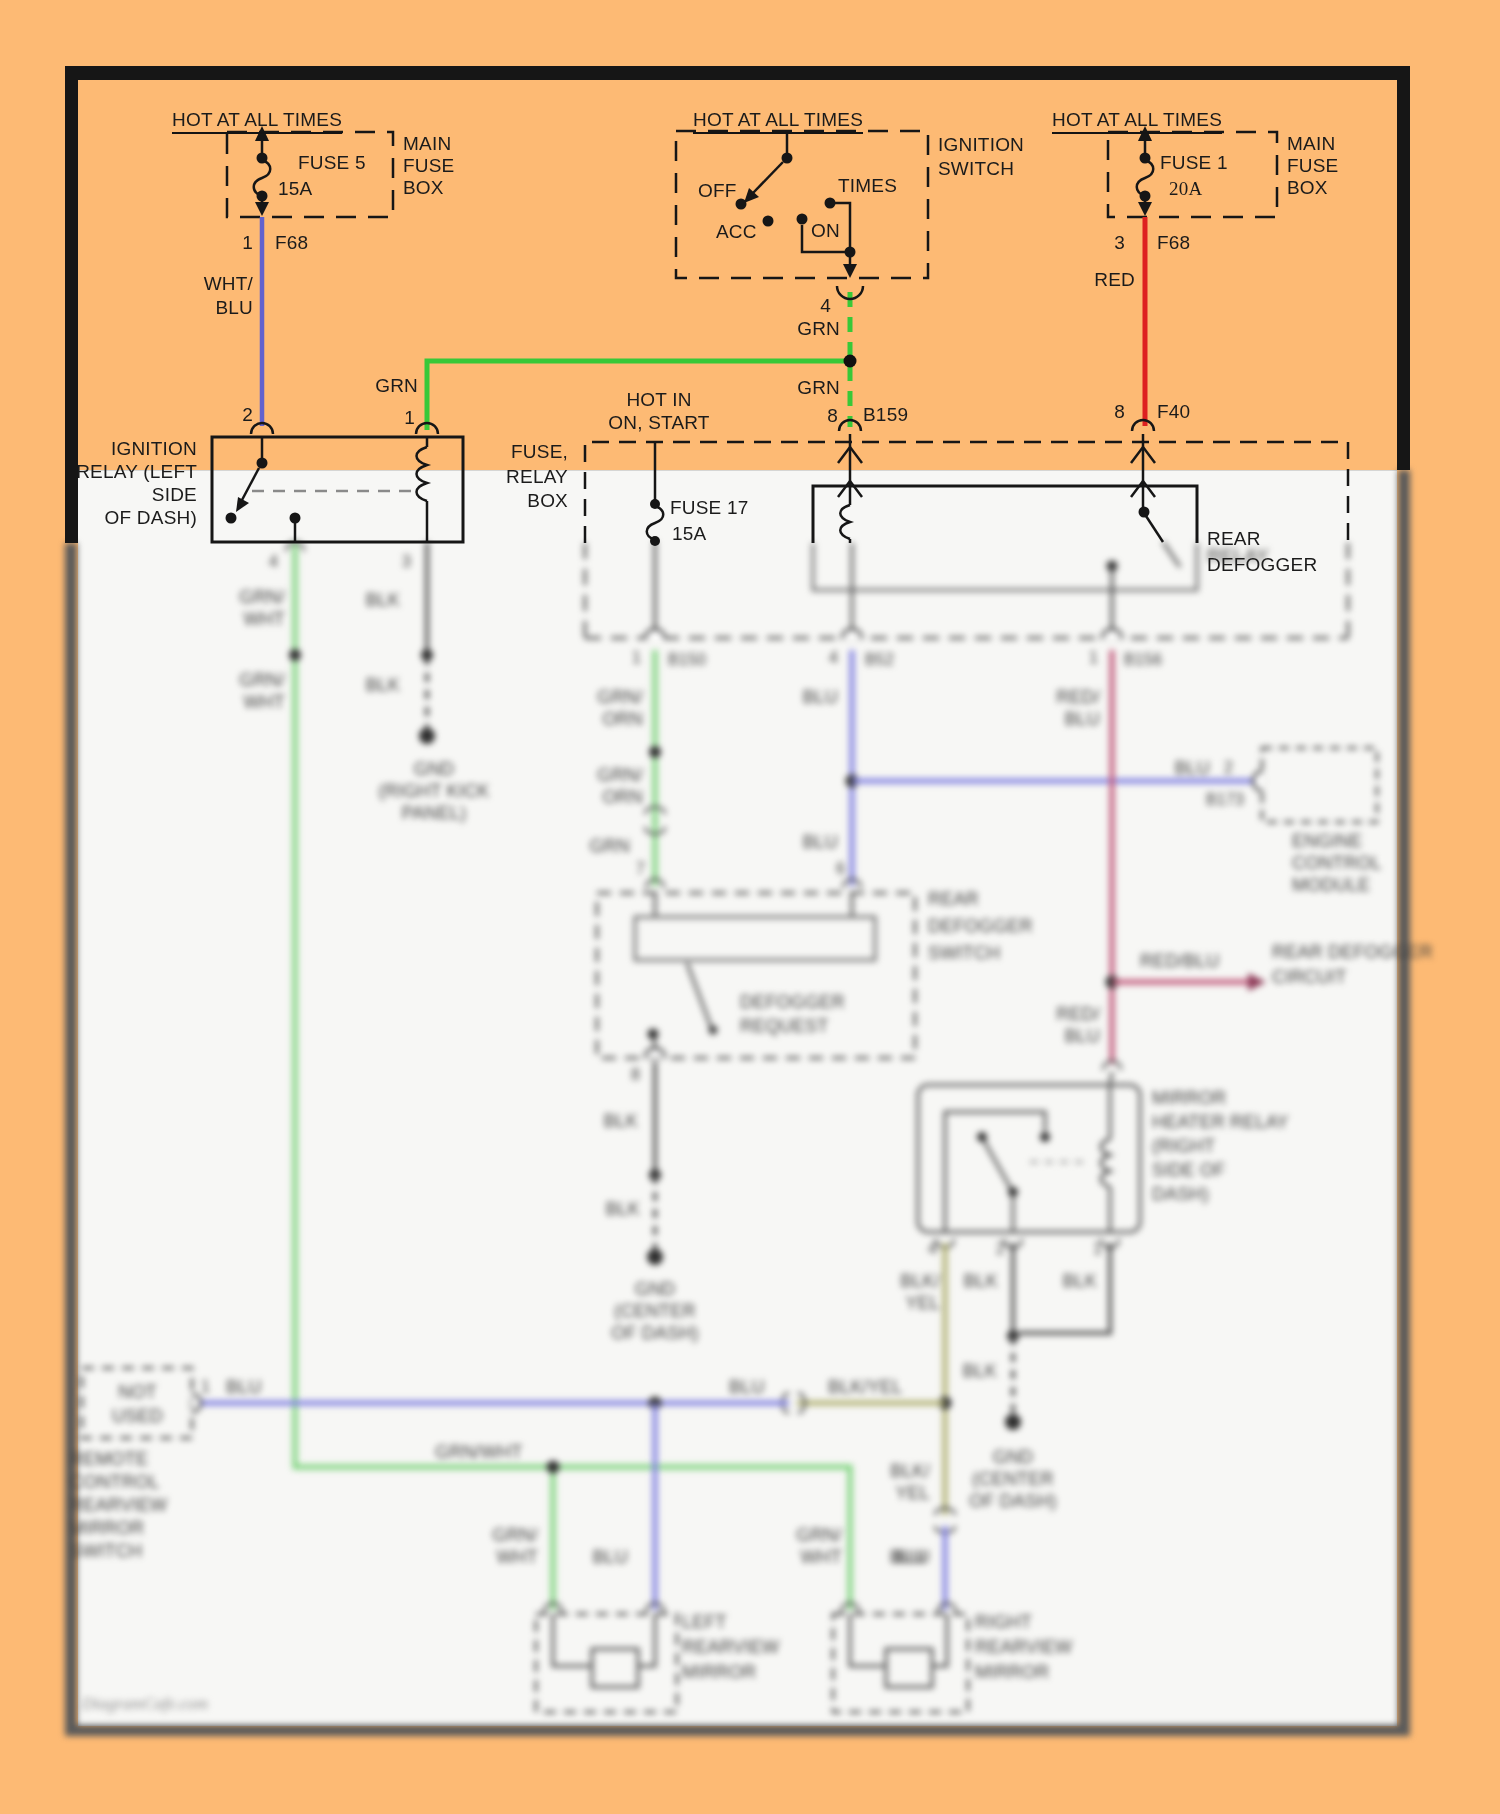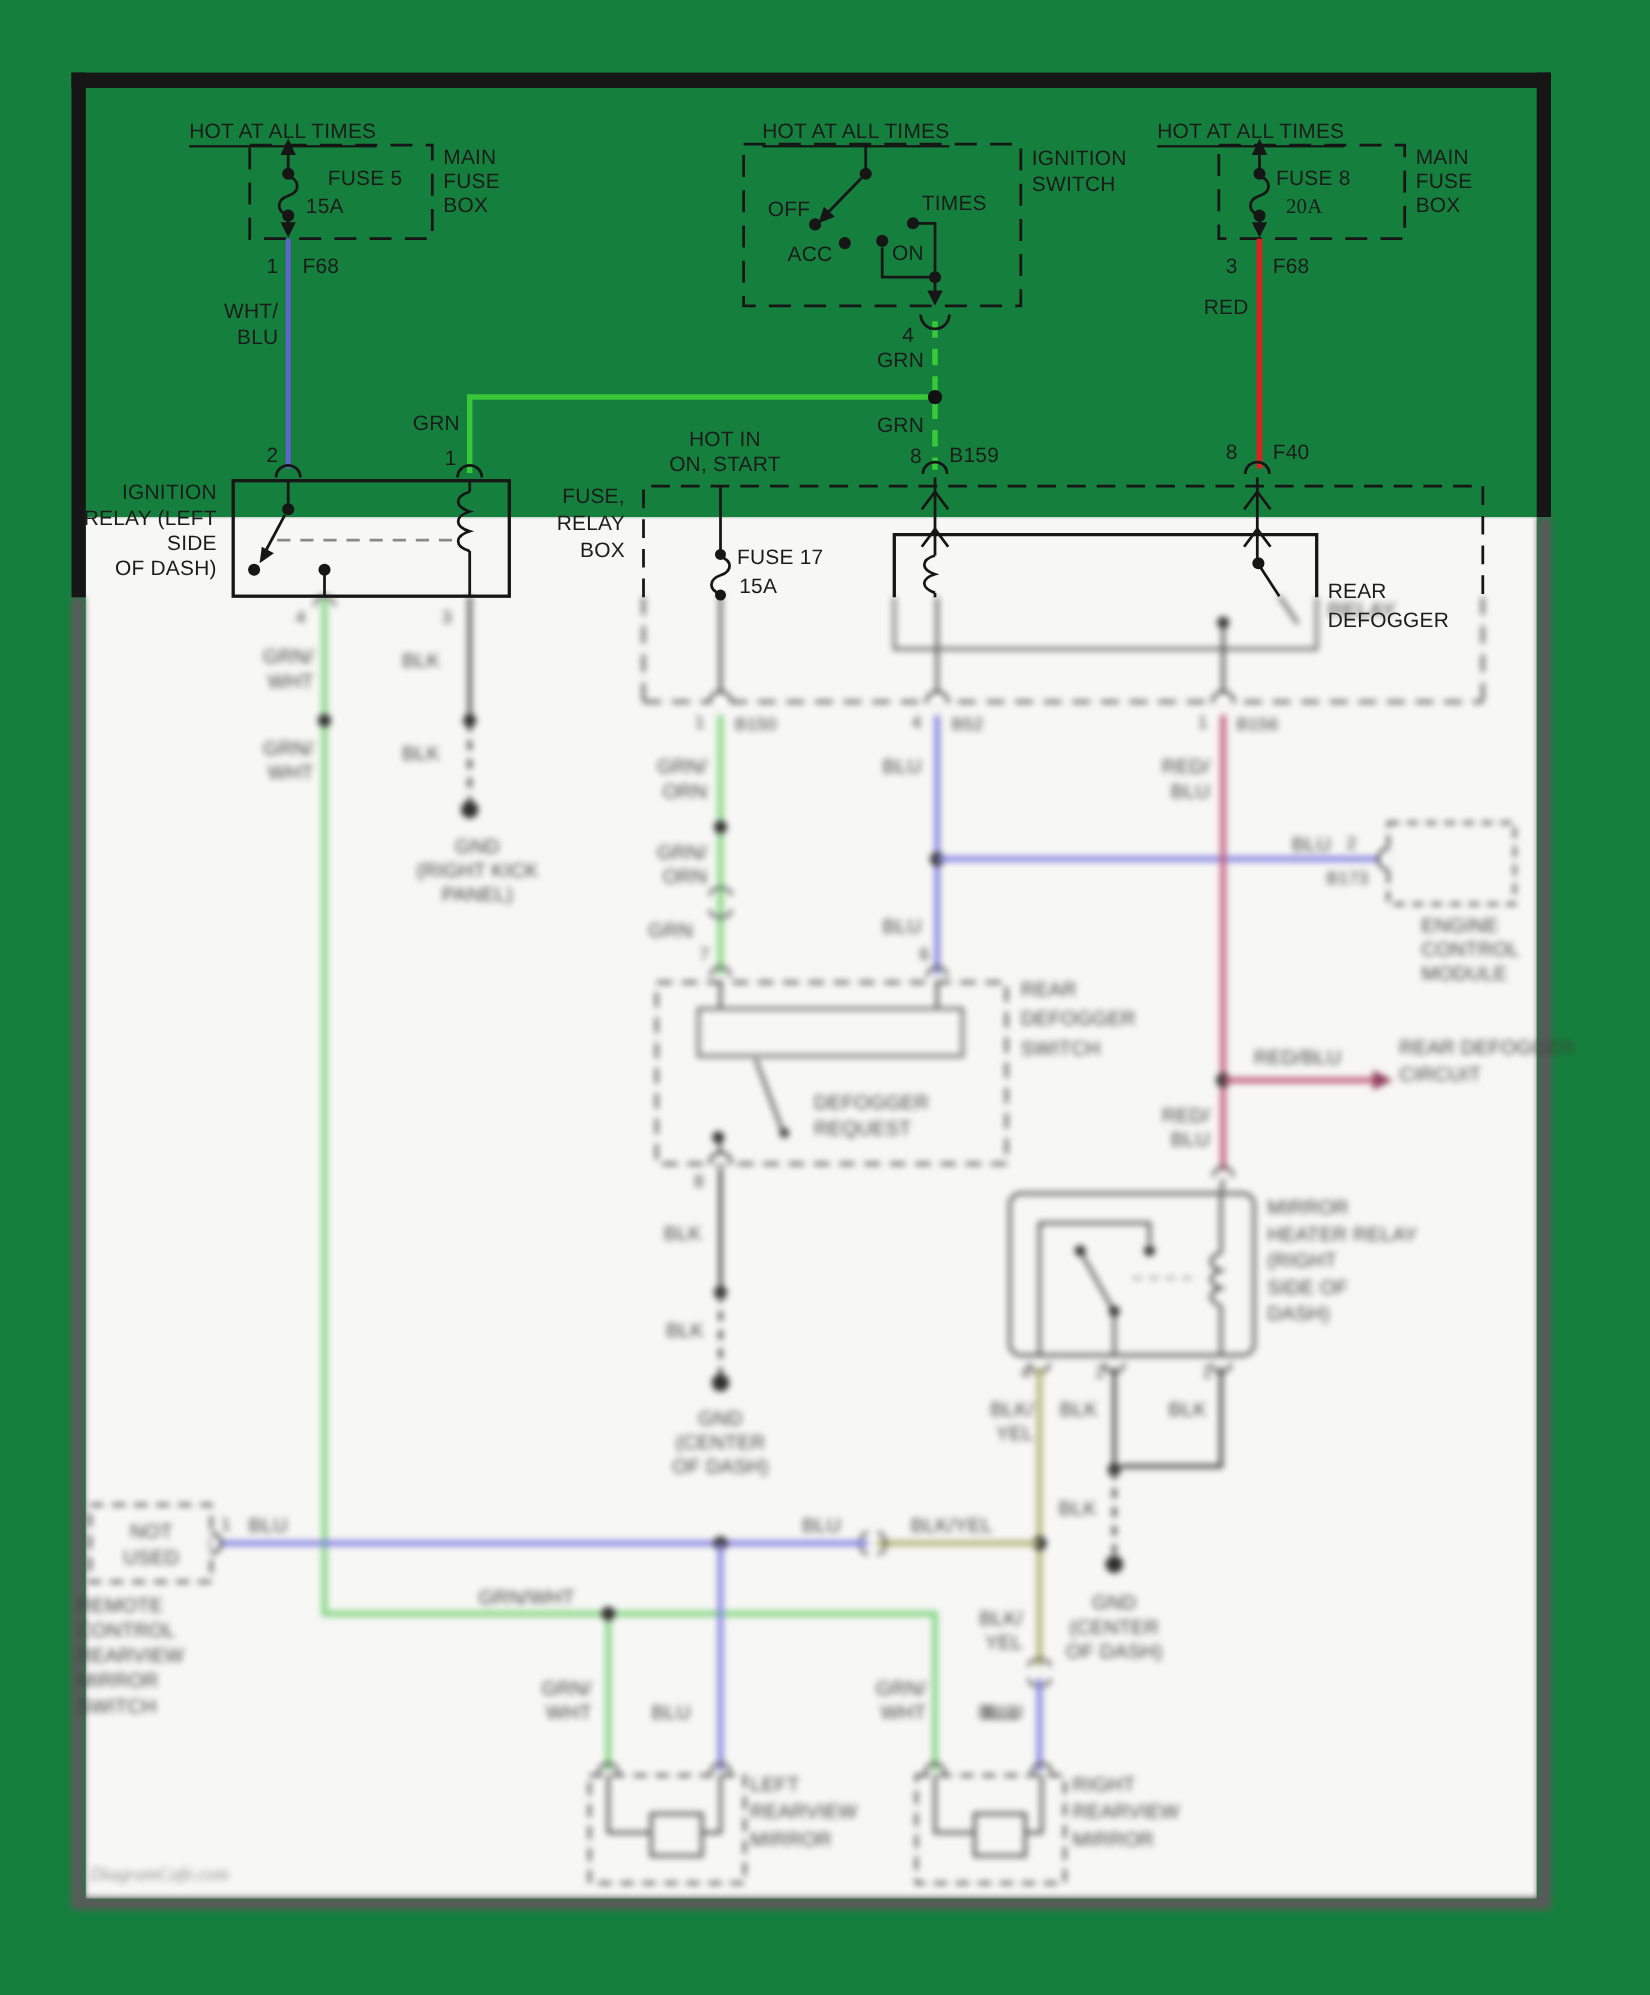--- a/index.html
+++ b/index.html
@@ -1,16 +1,16 @@
 <!DOCTYPE html>
 <html><head>
 <meta charset="utf-8">
 <style>
   html,body{margin:0;padding:0;background:#ffffff;}
-  #page{position:relative;width:1500px;height:1814px;background:#15803d;overflow:hidden;
+  #page{position:relative;width:1500px;height:1814px;background:#fdba74;overflow:hidden;
         font-family:"Liberation Sans",sans-serif;}
   .lbl{position:absolute;font:19px/23px "Liberation Sans",sans-serif;color:#1b1b1b;
        white-space:pre-line;letter-spacing:.2px;}
   .rt{text-align:right;}
   .ct{text-align:center;}
   .ul{border-bottom:2.5px solid #141414;padding-bottom:1px;}
   .bl{font-size:18px;line-height:22px;color:#3f3f3f;}
   .sm{font-size:16px;}
   svg{position:absolute;left:0;top:0;}
   #blurwrap{position:absolute;left:0;top:0;width:1500px;height:1814px;filter:blur(3px);}
@@ -415,21 +415,21 @@
   <div class="lbl" style="left:716px;top:220px;">ACC</div>
   <div class="lbl" style="left:811px;top:219px;">ON</div>
   <div class="lbl" style="left:838px;top:174px;">TIMES</div>
   <div class="lbl rt" style="right:669px;top:294px;">4</div>
   <div class="lbl rt" style="right:660px;top:317px;">GRN</div>
   <div class="lbl rt" style="right:660px;top:376px;">GRN</div>
   <div class="lbl rt" style="right:662px;top:404px;">8</div>
   <div class="lbl" style="left:863px;top:403px;">B159</div>
 
   <div class="lbl ul" style="left:1052px;top:108px;">HOT AT ALL TIMES</div>
-  <div class="lbl" style="left:1160px;top:151px;">FUSE 8</div>
+  <div class="lbl" style="left:1160px;top:151px;">FUSE 1</div>
   <div class="lbl" style="left:1169px;top:177px;font-family:Liberation Serif, serif;">20A</div>
   <div class="lbl" style="left:1287px;top:133px;line-height:22px;">MAIN
 FUSE
 BOX</div>
   <div class="lbl rt" style="right:375px;top:231px;">3</div>
   <div class="lbl" style="left:1157px;top:231px;">F68</div>
   <div class="lbl rt" style="right:365px;top:268px;">RED</div>
   <div class="lbl rt" style="right:375px;top:400px;">8</div>
   <div class="lbl" style="left:1157px;top:400px;">F40</div>
 

